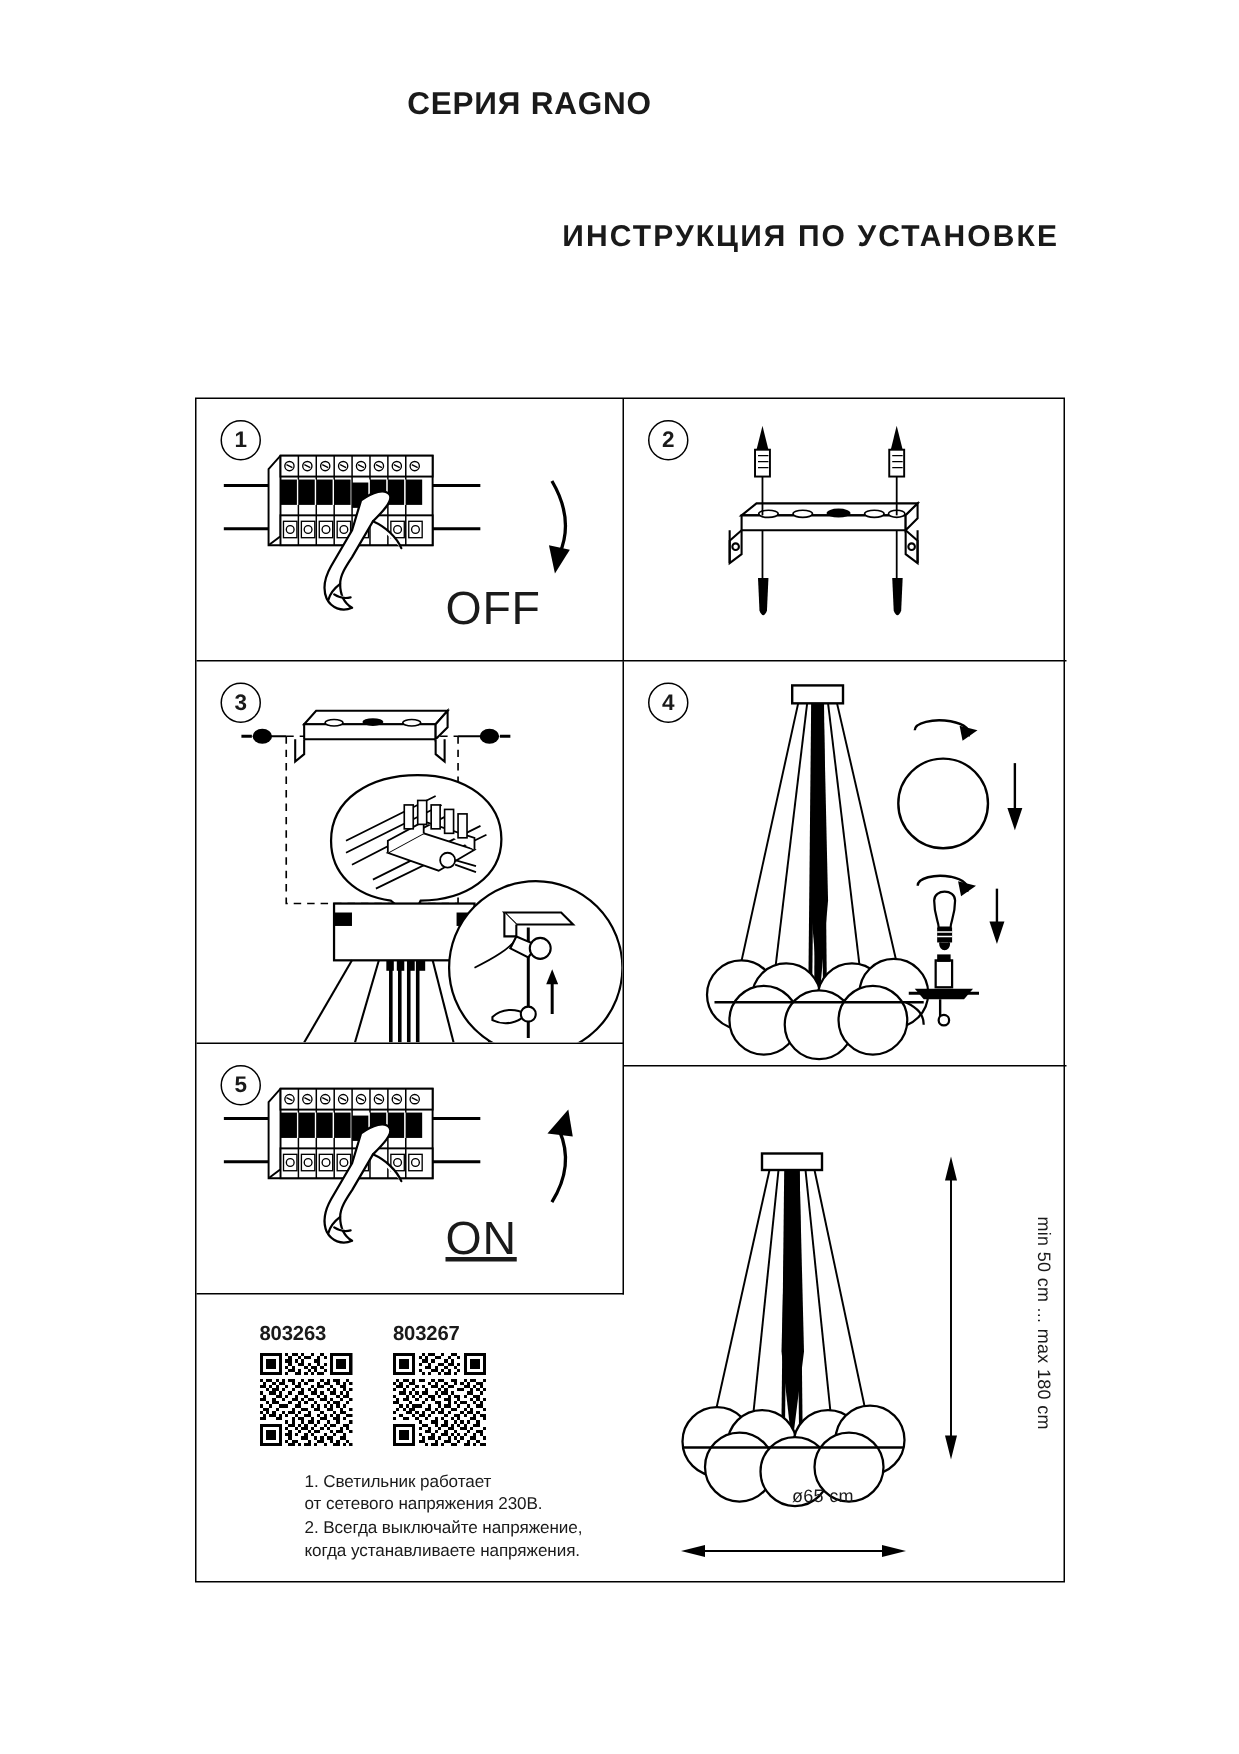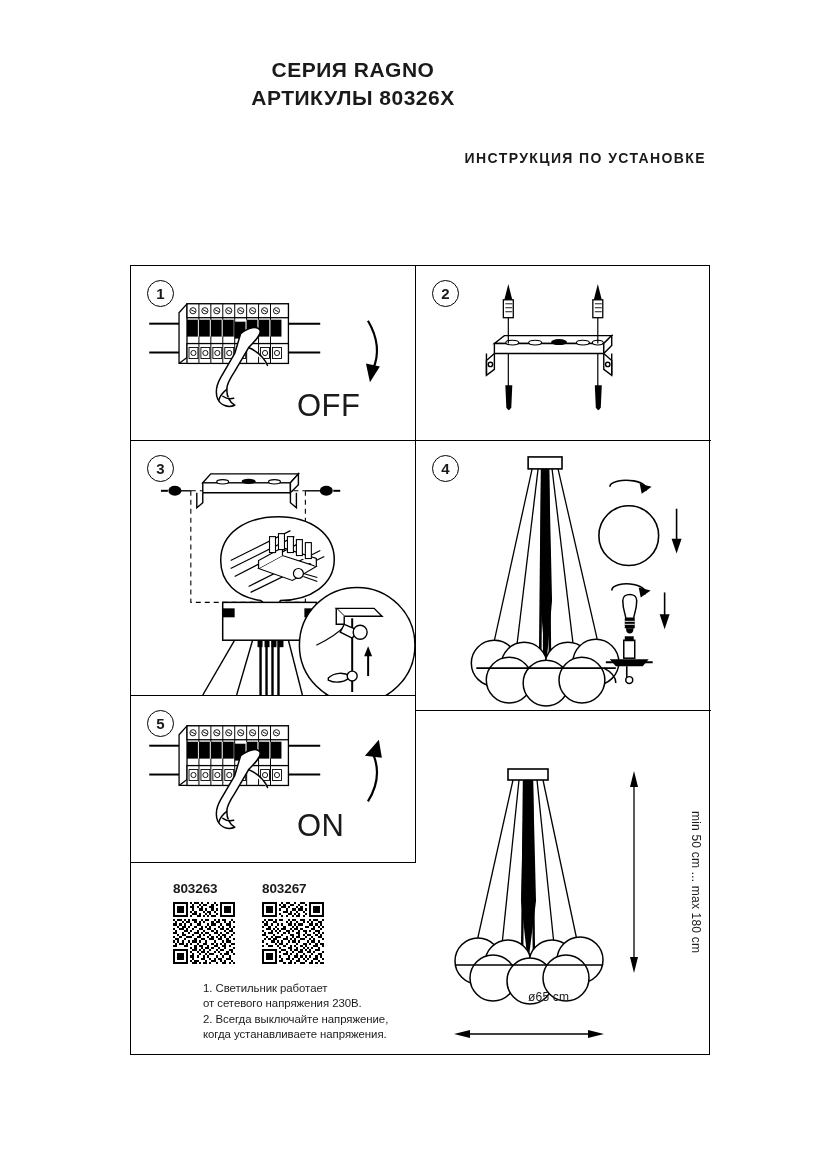--- a/index.html
+++ b/index.html
@@ -34,21 +34,21 @@
     white-space: nowrap;
   }
   .title-block {
     position: absolute;
     left: 0;
     top: 145px;
     width: 706px;
     text-align: right;
   }
   .title-line {
-    font-size: 14px;
+    font-size: 20px;
     font-weight: bold;
     letter-spacing: 1.4px;
     line-height: 27px;
     white-space: nowrap;
   }
   .title-line.second { letter-spacing: 0.9px; }
 
   
   .sheet {
     position: absolute;
@@ -158,21 +158,20 @@
     letter-spacing: 0.2px;
     white-space: nowrap;
     margin-left: 20px;
   }
 </style>
 </head>
 <body>
 
 <div class="header">
   <div class="hdr-line">СЕРИЯ RAGNO</div>
-  <div class="hdr-line">АРТИКУЛЫ 80326X</div>
 </div>
 
 <div class="title-block">
   <div class="title-line">ИНСТРУКЦИЯ ПО УСТАНОВКЕ</div>
 </div>
 
 <div class="sheet">
 
   <div class="cell cell-1">
     <div class="step-num">1</div>
@@ -557,21 +556,21 @@
         <path d="M118 74 C127 78 134 85 137 92"></path>
         <path d="M96 116 C92 119 89 123 88 127"></path>
         <path d="M92 123 C95 125 99 126 103 125"></path>
       </g>
 
       <g fill="none" stroke="#000" stroke-width="2.2">
         <path d="M243 58 C250 74 248 90 238 106"></path>
       </g>
       <path d="M235 60 L249 44 L252 62 Z" fill="#000"></path>
     </svg>
-    <div class="bigword" style="left:166px; top:112px;">ON</div>
+    <div class="bigword" style="left:166px; top:112px;text-decoration:underline;">ON</div>
   </div>
 
   <div class="cell cell-info">
     <div class="qr-row">
       <div class="qr-item">
         <div class="qr-code-label">803263</div>
         <svg class="qr-img" viewBox="0 0 29 29" shape-rendering="crispEdges">
           <rect width="29" height="29" fill="#fff"></rect>
           <g fill="#000">
             <rect x="0" y="0" width="7" height="7"></rect>

